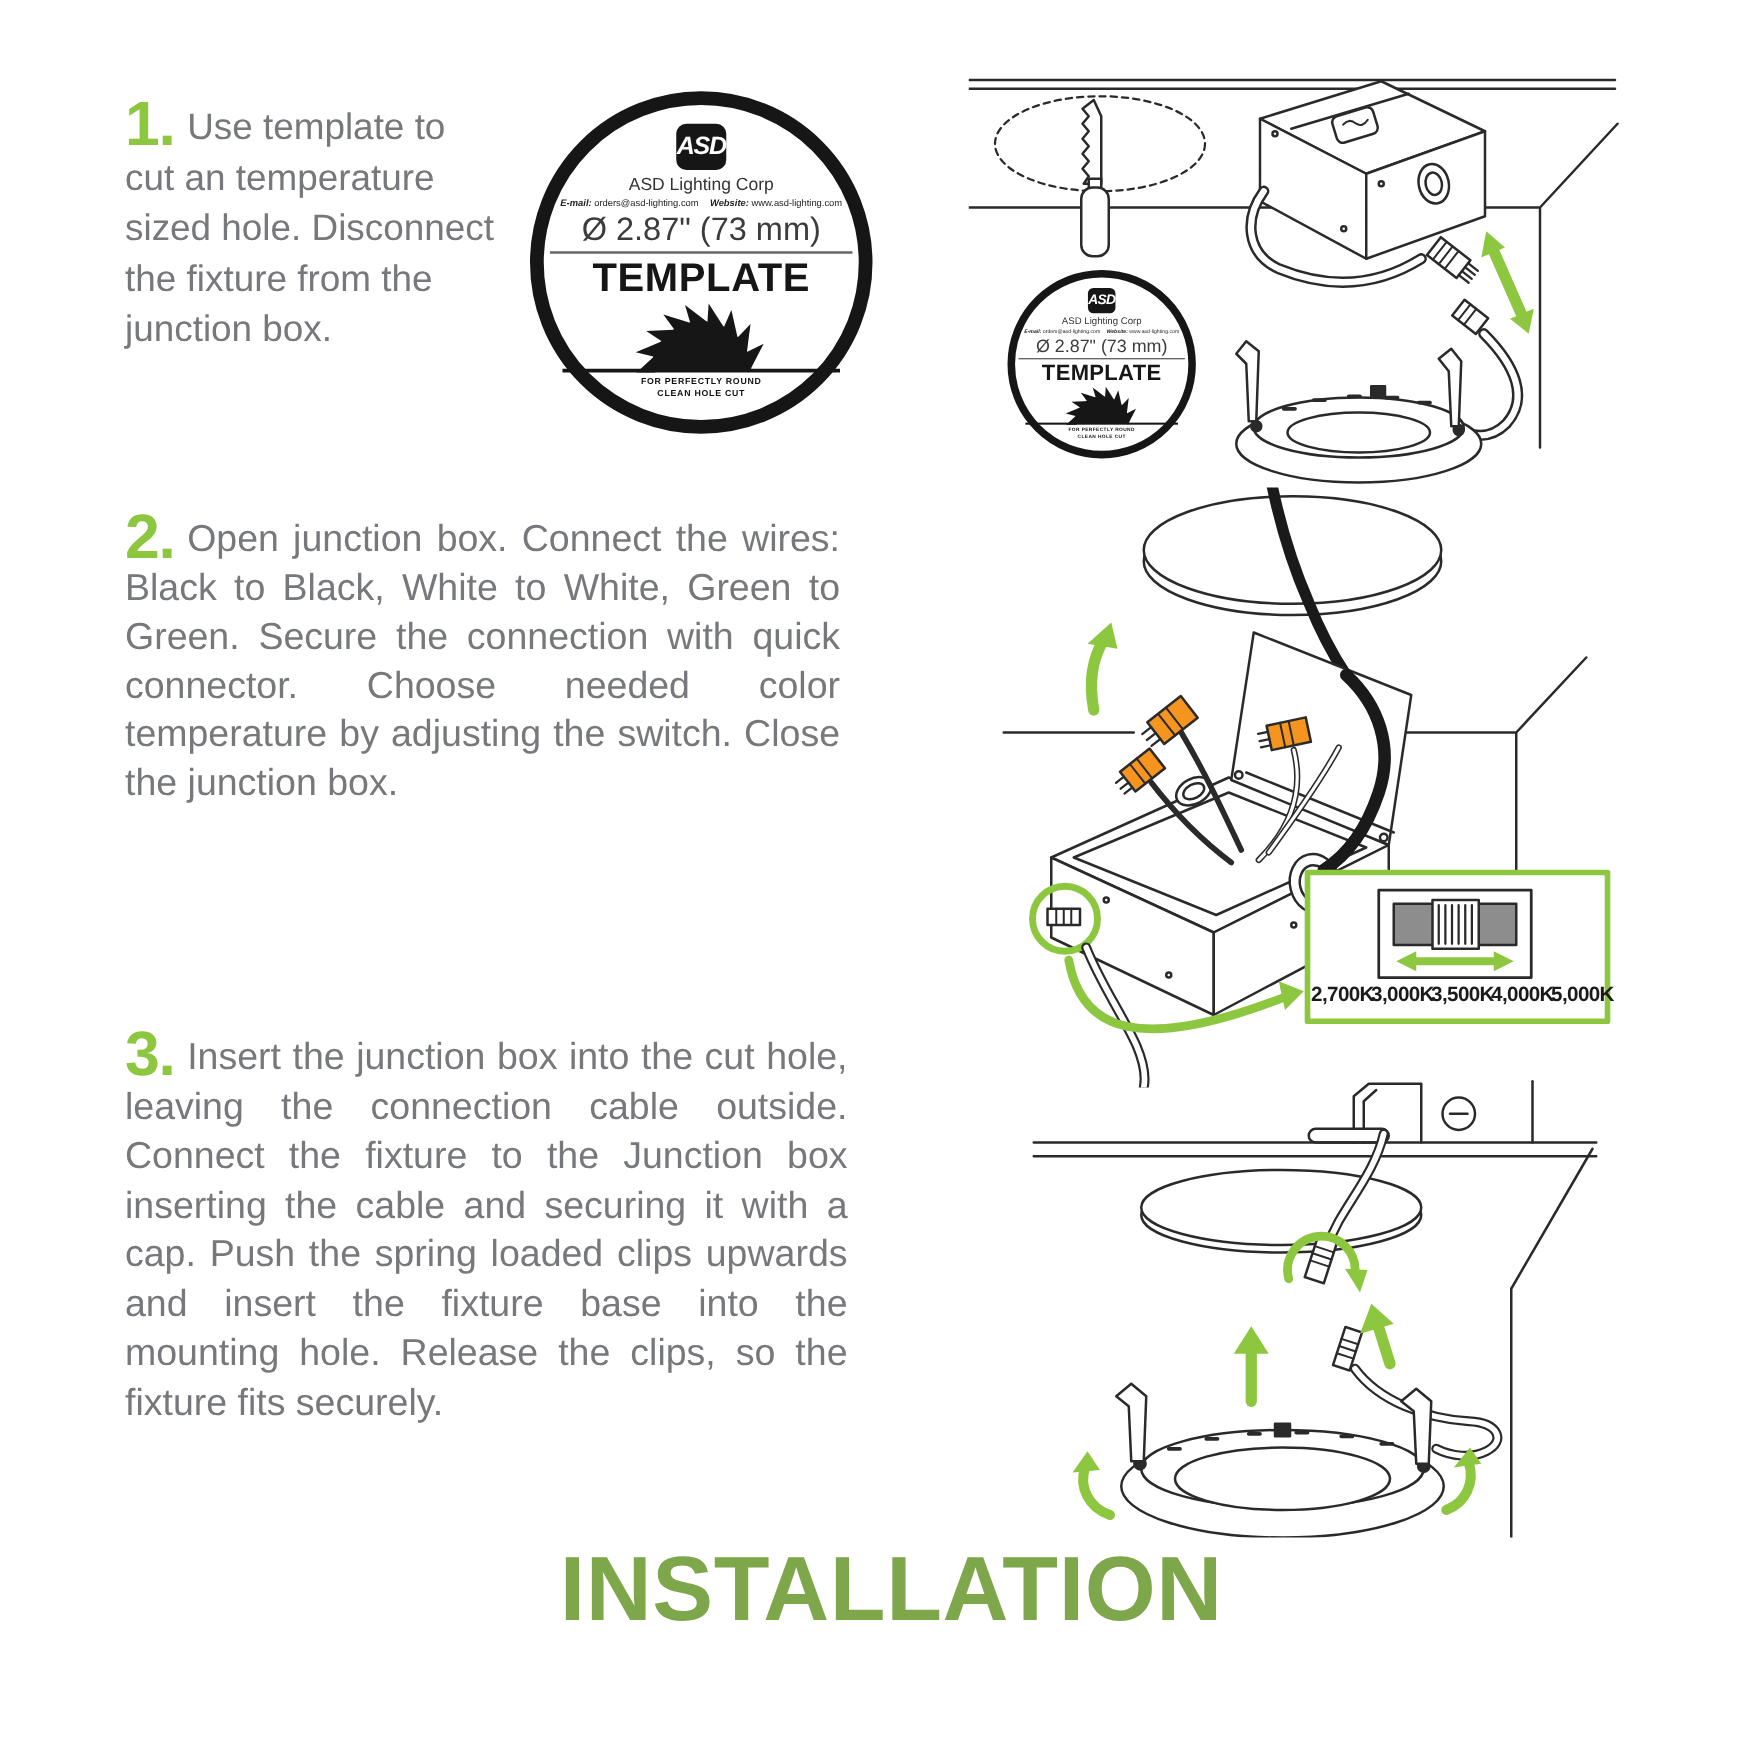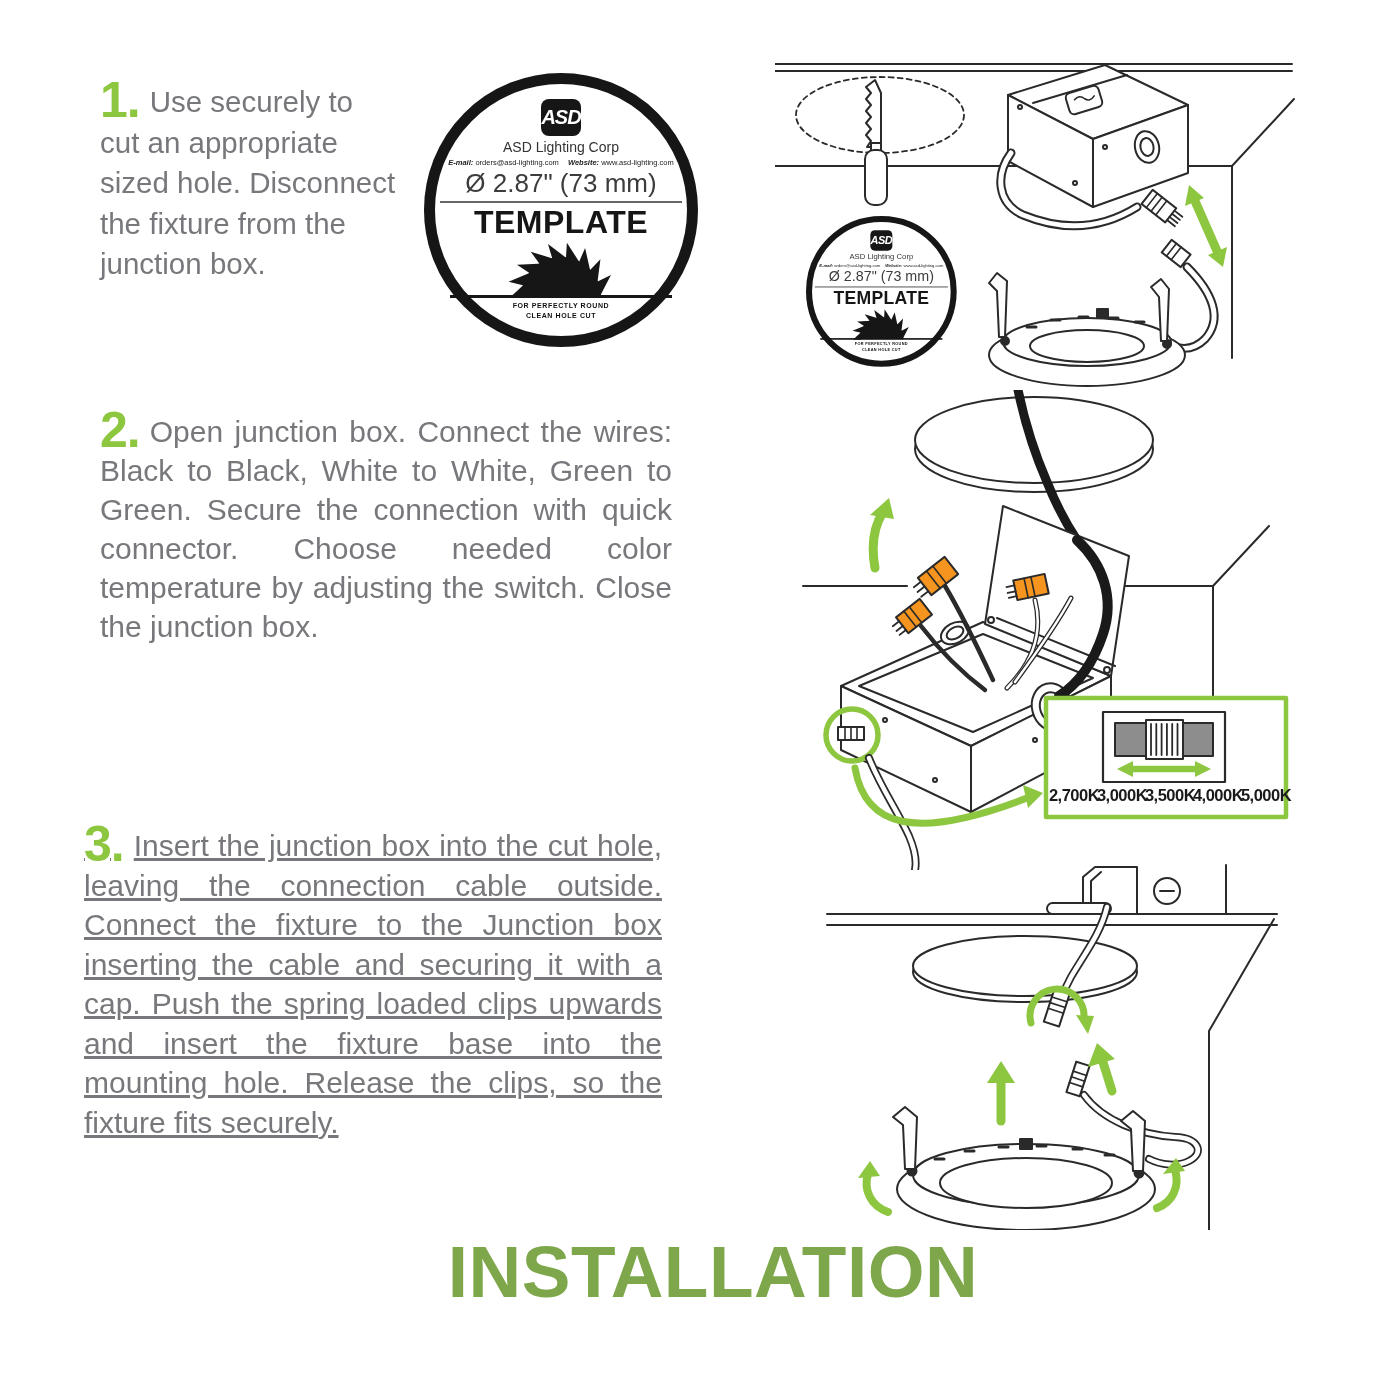--- a/index.html
+++ b/index.html
@@ -5,21 +5,21 @@
   html,body { margin:0; padding:0; background:#fff; }
   .page { position:relative; width:1400px; height:1400px; background:#ffffff; overflow:hidden;
           font-family:"Liberation Sans", sans-serif; }
 
   
   .step { position:absolute; color:#77787b; }
   .step-num { font-weight:bold; color:#8dc63f; font-size:50px; line-height:0; vertical-align:-5px;
               letter-spacing:-1px; margin-right:10px; }
   #step1 { left:100px; top:82px;  width:300px; font-size:29.5px; line-height:40.5px; }
   #step2 { left:100px; top:412px; width:572px; font-size:30px;   line-height:39px; text-align:justify; }
-  #step3 { left:84px; top:826px; width:578px; font-size:30px;   line-height:39.5px; text-align:justify;text-decoration:underline; }
+  #step3 { left:100px; top:826px; width:578px; font-size:30px;   line-height:39.5px; text-align:justify; }
 
   
   .footer-title { position:absolute; left:0; right:0; top:1230px; text-align:center;
                   font-size:73px; font-weight:bold; color:#7da74a; letter-spacing:0.5px;padding-left:26px; }
 
   
   .template { position:absolute; width:274px; height:274px; }
   .tpl-circle { position:absolute; inset:0; border-radius:50%; border:11px solid #161616; background:#fff;
                 box-sizing:border-box; }
   .template > div, .template > svg { z-index:2; }
@@ -53,21 +53,21 @@
   #illus3 { left:785px; top:855px; }
   svg text.kelvin { font-family:"Liberation Sans",sans-serif; font-size:16.5px; font-weight:bold;
                     letter-spacing:-0.5px; fill:#1a1a1a; }
 </style>
 </head>
 <body>
 
 <div class="page">
 
   <div class="step" id="step1">
-    <span class="step-num">1.</span><span>Use securely to cut an appropriate sized hole. Disconnect the fixture from the junction box.</span>
+    <span class="step-num">1.</span><span>Use template to cut an temperature sized hole. Disconnect the fixture from the junction box.</span>
   </div>
 
   <div class="step" id="step2">
     <span class="step-num">2.</span><span>Open junction box. Connect the wires: Black to Black, White to White, Green to Green. Secure the connection with quick connector. Choose needed color temperature by adjusting the switch. Close the junction box.</span>
   </div>
 
   <div class="step" id="step3">
     <span class="step-num">3.</span><span>Insert the junction box into the cut hole, leaving the connection cable outside. Connect the fixture to the Junction box inserting the cable and securing it with a cap. Push the spring loaded clips upwards and insert the fixture base into the mounting hole. Release the clips, so the fixture fits securely.</span>
   </div>
 

